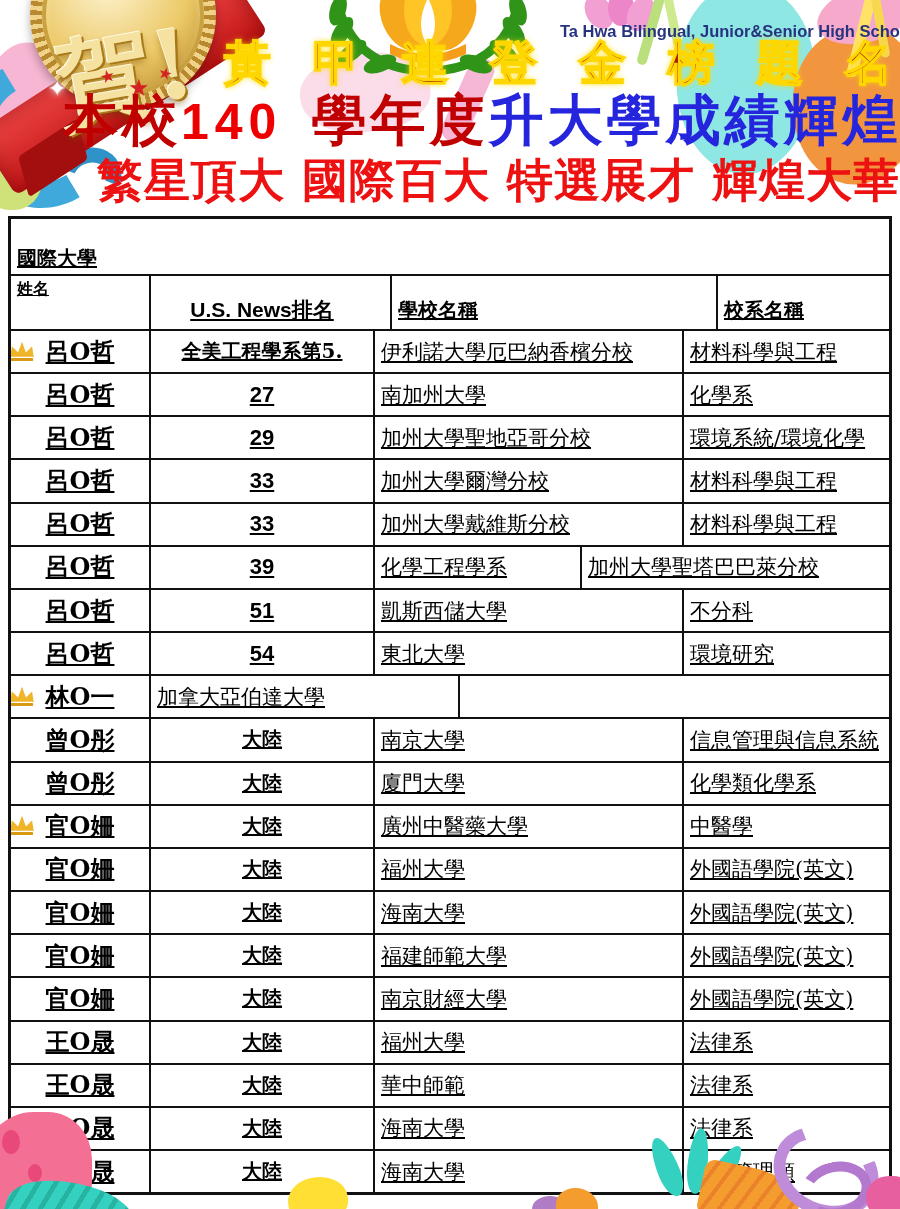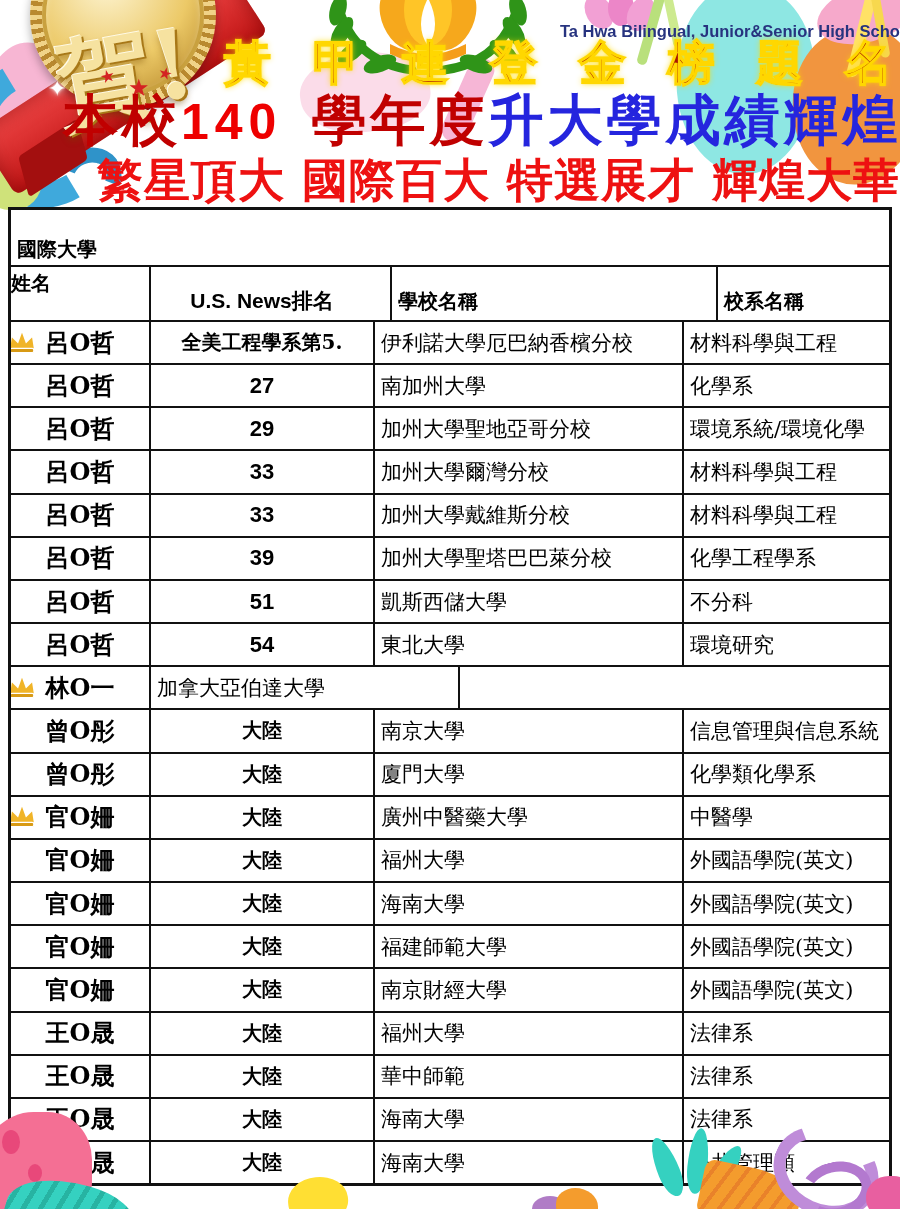--- a/index.html
+++ b/index.html
@@ -103,37 +103,37 @@
     text-align:center;white-space:nowrap;font-size:55px;font-weight:600;letter-spacing:4px;line-height:1.1;}
   .subtitle .red{color:var(--subtitle-red);margin-left:29px;}
   .subtitle .blue{color:var(--subtitle-blue);}
   .subtitle .year{color:var(--subtitle-year-red);font-family:"Liberation Sans",sans-serif;
     font-weight:800;font-size:50px;letter-spacing:6px;}
   .tagline{position:absolute;left:0;top:150px;width:100%;padding-left:28px;z-index:4;
     text-align:right;white-space:nowrap;font-size:46px;font-weight:700;letter-spacing:1px;
     color:var(--tagline-red);}
 
   
-  .board{position:absolute;left:8px;top:207px;width:884px;height:979px;z-index:2;
-    background:#ffffff;border:3px solid var(--border-black);display:flex;flex-direction:column;}
+  .board{position:absolute;left:8px;top:216px;width:884px;height:979px;z-index:2;
+    background:#ffffff;border:3px solid var(--border-black);display:flex;flex-direction:column;text-decoration:underline;}
   .section-row{height:55px;display:flex;align-items:flex-end;padding:2px 6px;
     font-size:20px;font-weight:600;}
   .head-row{height:55px;display:flex;border-top:2px solid var(--border-black);}
   .tbody{flex:1;display:flex;flex-direction:column;}
   .data-row{flex:1;display:flex;border-top:2px solid var(--border-black);}
   .c{height:100%;display:flex;overflow:hidden;}
   .c + .c{border-left:2px solid var(--border-black);}
   .name-c{width:138px;align-items:center;justify-content:center;position:relative;
     font-size:24px;font-weight:600;}
   .rank-c{width:224px;align-items:center;justify-content:center;font-size:20px;font-weight:600;}
   .rank-c.num{font-family:"Liberation Sans",sans-serif;font-weight:700;font-size:22px;}
   .school-c{width:309px;align-items:center;padding:0 6px;font-size:21px;}
   .dept-c{flex:1;align-items:center;padding:0 6px;font-size:21px;}
-  .head-row .name-c{align-items:flex-start;justify-content:flex-start;padding:3px 0;
-    font-size:20px;font-weight:600;}
+  .head-row .name-c{align-items:flex-start;justify-content:flex-start;padding:3px 6px;
+    font-size:16px;font-weight:600;}
   .head-row .rank-c{align-items:flex-end;padding-bottom:5px;
     font-family:"Liberation Sans",sans-serif;font-weight:700;font-size:21px;}
   .head-row .school-c,.head-row .dept-c{align-items:flex-end;padding-bottom:5px;font-size:20px;font-weight:600;margin-left:17px;}
   .crown{position:absolute;left:-5px;top:50%;transform:translateY(-58%);width:32px;height:26px;}
 </style>
 </head>
 <body>
 
 <div class="deco d-soft-pink"></div>
 <div class="deco d-pink-rib"></div>
@@ -269,22 +269,22 @@
     <div class="c rank-c num">33</div>
     <div class="c school-c">加州大學戴維斯分校</div>
     <div class="c dept-c">材料科學與工程</div>
   </div>
       <div class="data-row">
     <div class="c name-c">
 
       <span>呂O哲</span>
     </div>
     <div class="c rank-c num">39</div>
+    <div class="c dept-c">化學工程學系</div>
     <div class="c school-c">加州大學聖塔巴巴萊分校</div>
-    <div class="c dept-c">化學工程學系</div>
   </div>
       <div class="data-row">
     <div class="c name-c">
 
       <span>呂O哲</span>
     </div>
     <div class="c rank-c num">51</div>
     <div class="c school-c">凱斯西儲大學</div>
     <div class="c dept-c">不分科</div>
   </div>

